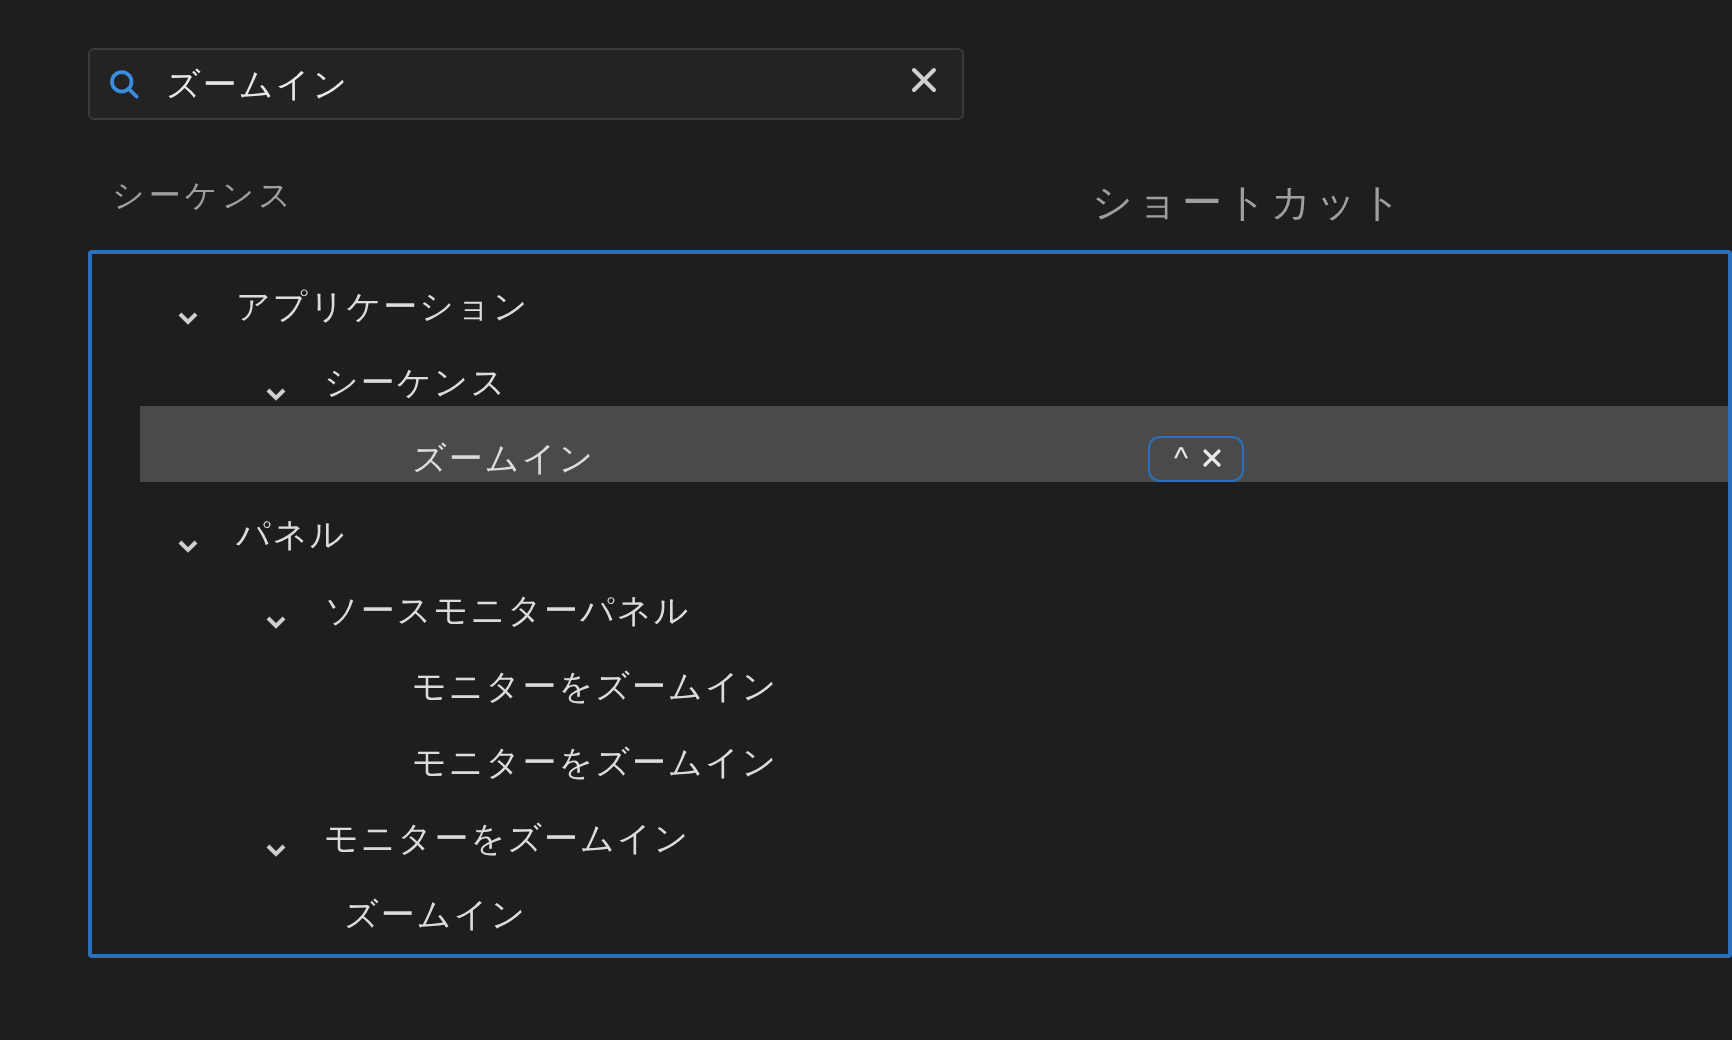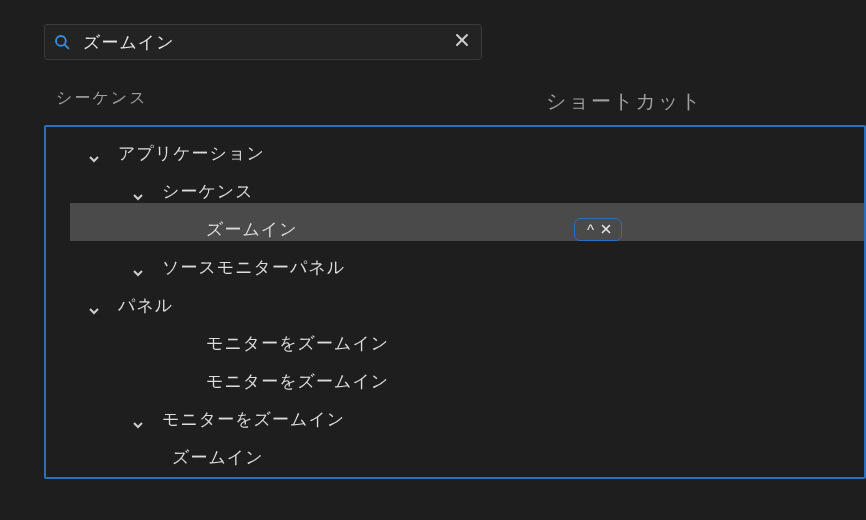--- a/index.html
+++ b/index.html
@@ -174,36 +174,36 @@
           <span class="shortcut-x">
             <svg width="10" height="10" viewBox="0 0 10 10" stroke="#e8e8e8" stroke-width="1.6" stroke-linecap="round">
               <line x1="1.5" y1="1.5" x2="8.5" y2="8.5"></line>
               <line x1="8.5" y1="1.5" x2="1.5" y2="8.5"></line>
             </svg>
           </span>
         </span>
       </span>
     </div>
 
+    <div class="row indent-0 row-rel">
+      <span class="chev">
+        <svg width="12" height="12" viewBox="0 0 12 12">
+            <path d="M2 4 L6 8 L10 4" fill="none" stroke="#cfcfcf" stroke-width="2"></path>
+          </svg>
+      </span>
+      <span class="cmd-label">パネル</span>
+    </div>
+
     <div class="row indent-1 row-rel">
       <span class="chev">
         <svg width="12" height="12" viewBox="0 0 12 12">
             <path d="M2 4 L6 8 L10 4" fill="none" stroke="#cfcfcf" stroke-width="2"></path>
           </svg>
       </span>
       <span class="cmd-label">ソースモニターパネル</span>
-    </div>
-
-    <div class="row indent-0 row-rel">
-      <span class="chev">
-        <svg width="12" height="12" viewBox="0 0 12 12">
-            <path d="M2 4 L6 8 L10 4" fill="none" stroke="#cfcfcf" stroke-width="2"></path>
-          </svg>
-      </span>
-      <span class="cmd-label">パネル</span>
     </div>
 
     <div class="row indent-2 row-rel">
       <span class="chev blank">
         <svg width="12" height="12"></svg>
       </span>
       <span class="cmd-label">モニターをズームイン</span>
     </div>
 
 

